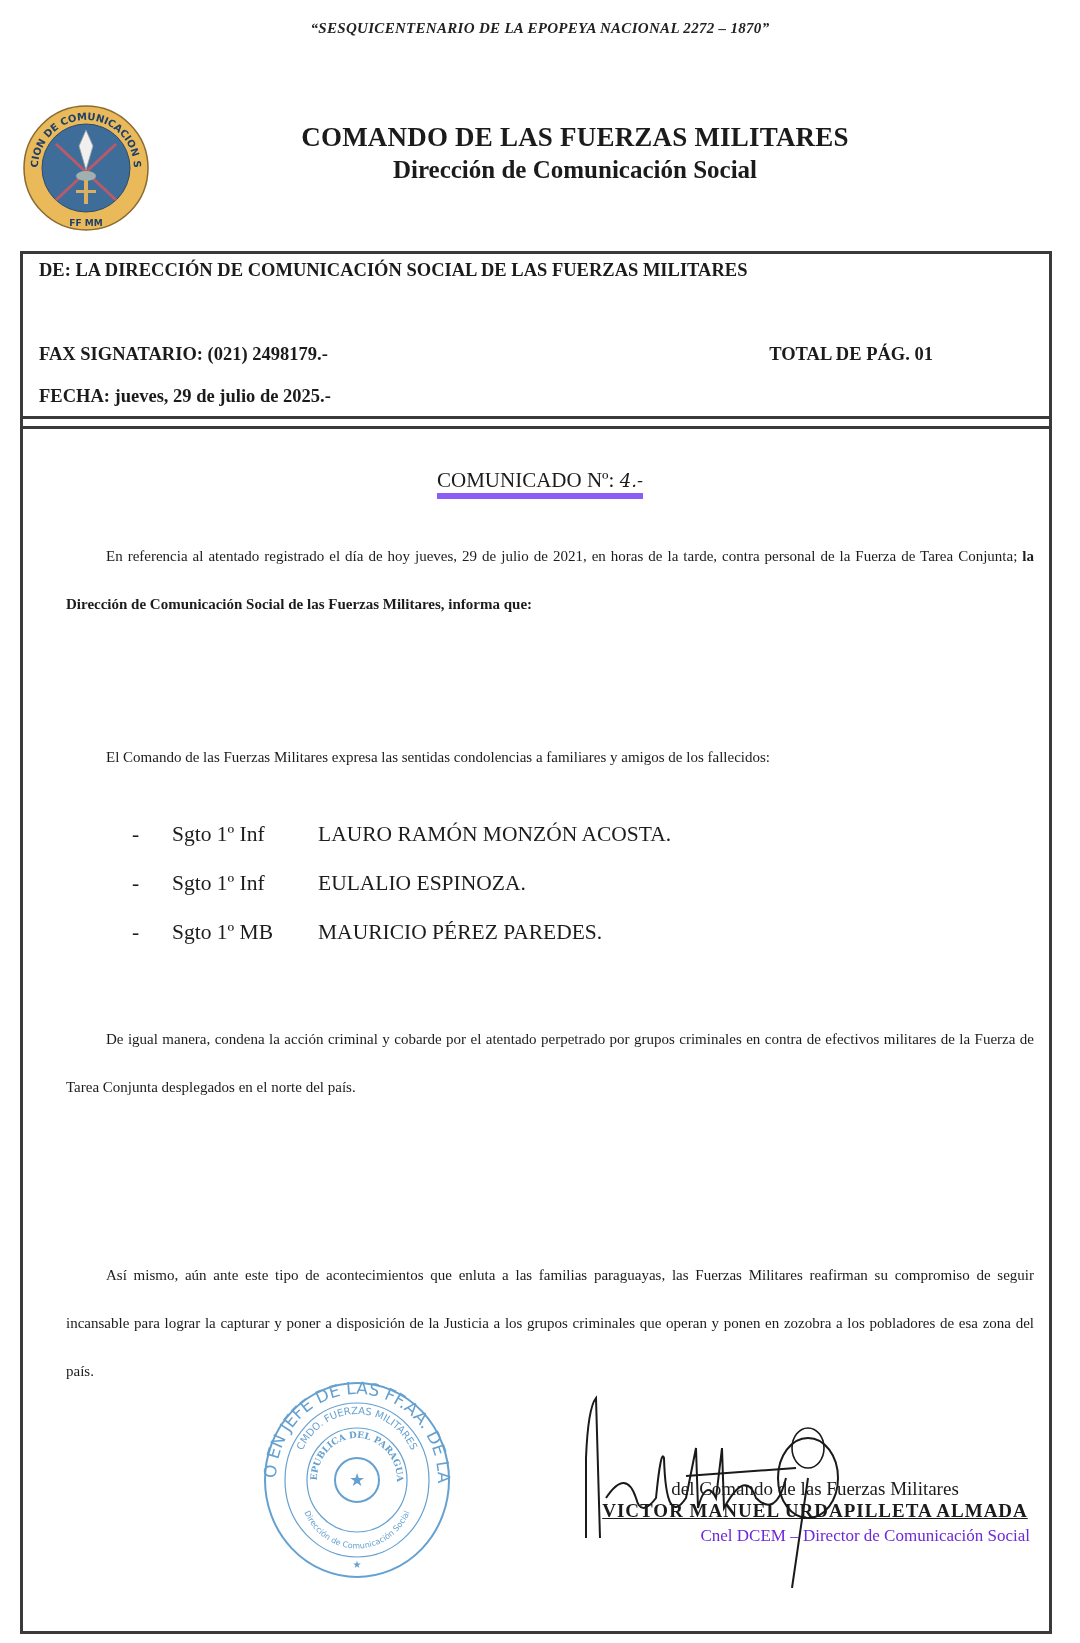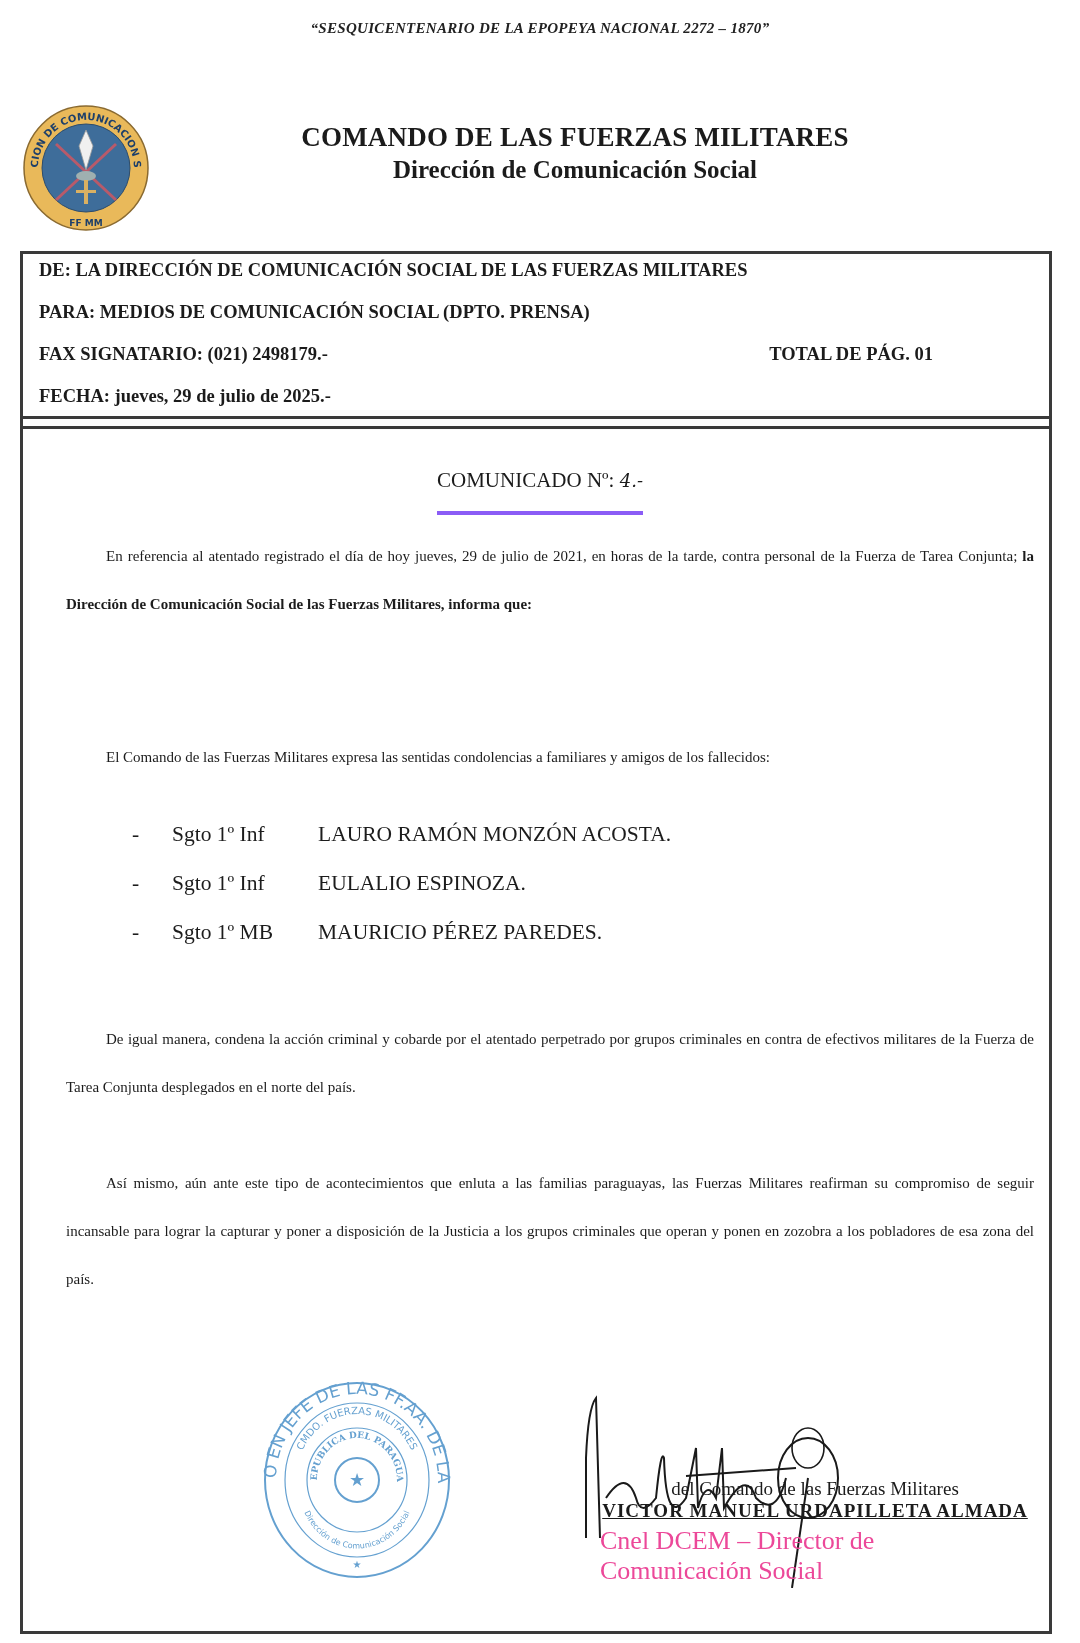--- a/index.html
+++ b/index.html
@@ -32,43 +32,43 @@
   }
   .hrow.right { left: auto; right: 116px; }
   .main-box {
     position: absolute; left: 20px; top: 416px; width: 1026px; height: 1212px;
     border: 3px solid #3a3a3a; box-sizing: content-box;
   }
   .title {
     position: absolute; top: 468px; left: 0; width: 1080px; text-align: center;
     font-size: 21px; color: #1b1b1b;
   }
-  .title span.t { border-bottom: 4px solid #8b5cf6; padding-bottom: 19px; }
+  .title span.t { border-bottom: 6px solid #8b5cf6; padding-bottom: 1px; }
   .title .num { font-family: "DejaVu Serif", serif; font-style: italic; font-size: 18px; }
   .para {
     position: absolute; left: 66px; width: 968px; font-size: 15px; line-height: 48px;
     text-align: justify; text-align-last: left; color: #1c1c1c;
   }
   .para .indent { display: inline-block; width: 40px; }
   .bold { font-weight: bold; }
   .list { position: absolute; left: 132px; font-size: 21.5px; color: #1c1c1c; }
   .list .item { height: 49px; display: flex; }
   .list .dash { width: 40px; }
   .list .rank { width: 146px; white-space: pre; }
   .stamp {
     position: absolute; left: 262px; top: 1380px; width: 190px; height: 200px;
   }
   .signature { position: absolute; left: 546px; top: 1388px; width: 360px; height: 200px; }
   .sig-name {
     position: absolute; top: 1500px; left: 600px; width: 430px; text-align: center;
     font-weight: bold; font-size: 19px; letter-spacing: 1px; color: #1b1b1b; text-decoration: underline;
   }
   .sig-role {
-    position: absolute; top: 1526px; left: 600px; width: 430px; text-align: left;
-    font-size: 26px; color: #ec4899;
+    position: absolute; top: 1526px; left: 600px; width: 430px; text-align: right;
+    font-size: 17px; color: #6d28d9;
   }
   .sig-org {
     position: absolute; top: 1478px; left: 600px; width: 430px; text-align: center;
     font-size: 19px; color: #1b1b1b;
   }
 </style>
 </head>
 <body>
 
 <div class="motto">“SESQUICENTENARIO DE LA EPOPEYA NACIONAL 2272 – 1870”</div>
@@ -89,21 +89,20 @@
   <rect x="62" y="76" width="4" height="24" fill="#d9b062"></rect>
   <rect x="54" y="86" width="20" height="3" fill="#d9b062"></rect>
   <text x="64" y="122" text-anchor="middle" font-family="DejaVu Sans, sans-serif" font-size="9" font-weight="bold" fill="#1d3f6a">FF MM</text>
 </svg>
 
 <div class="org-title">COMANDO DE LAS FUERZAS MILITARES</div>
 <div class="org-sub">Dirección de Comunicación Social</div>
 
 <div class="header-box">
   <div class="hrow" style="top:6px">DE: LA DIRECCIÓN DE COMUNICACIÓN SOCIAL DE LAS FUERZAS MILITARES</div>
-  <div class="hrow" style="top:48px">PARA: MEDIOS DE COMUNICACIÓN SOCIAL (DPTO. PRENSA)</div>
   <div class="hrow" style="top:90px">FAX SIGNATARIO: (021) 2498179.-</div>
   <div class="hrow right" style="top:90px">TOTAL DE PÁG. 01</div>
   <div class="hrow" style="top:132px">FECHA: jueves, 29 de julio de 2025.-</div>
 </div>
 
 <div class="main-box"></div>
 
 <div class="title">
   <span class="t"><span>COMUNICADO Nº:</span> <span class="num">4.-</span></span>
 </div>
@@ -125,21 +124,21 @@
     </div>
   <div class="item">
       <span class="dash">-</span>
       <span class="rank">Sgto 1º MB</span>
       <span>MAURICIO PÉREZ PAREDES.</span>
     </div>
 </div>
 
 <div class="para" style="top:1015px"><span class="indent"></span><span>De igual manera, condena la acción criminal y cobarde por el atentado perpetrado por grupos criminales en contra de efectivos militares de la Fuerza de Tarea Conjunta desplegados en el norte del país.</span></div>
 
-<div class="para" style="top:1159px"><span class="indent"></span><span>Así mismo, aún ante este tipo de acontecimientos que enluta a las familias paraguayas, las Fuerzas Militares reafirman su compromiso de seguir incansable para lograr la capturar y poner a disposición de la Justicia a los grupos criminales que operan y ponen en zozobra a los pobladores de esa zona del país.</span></div>
+<div class="para" style="top:1251px"><span class="indent"></span><span>Así mismo, aún ante este tipo de acontecimientos que enluta a las familias paraguayas, las Fuerzas Militares reafirman su compromiso de seguir incansable para lograr la capturar y poner a disposición de la Justicia a los grupos criminales que operan y ponen en zozobra a los pobladores de esa zona del país.</span></div>
 
 <svg class="stamp" viewBox="0 0 190 200" opacity="0.85">
   <defs>
     <path id="stOuter" d="M 14,100 A 81,86 0 1 1 176,100"></path>
     <path id="stMid" d="M 34,100 A 61,66 0 0 1 156,100"></path>
     <path id="stIn" d="M 55,100 A 40,42 0 0 1 135,100"></path>
     <path id="stBot" d="M 38,118 A 58,62 0 0 0 152,118"></path>
   </defs>
   <ellipse cx="95" cy="100" rx="92" ry="97" fill="none" stroke="#4a90c8" stroke-width="2"></ellipse>
   <ellipse cx="95" cy="100" rx="72" ry="77" fill="none" stroke="#4a90c8" stroke-width="1.2"></ellipse>

